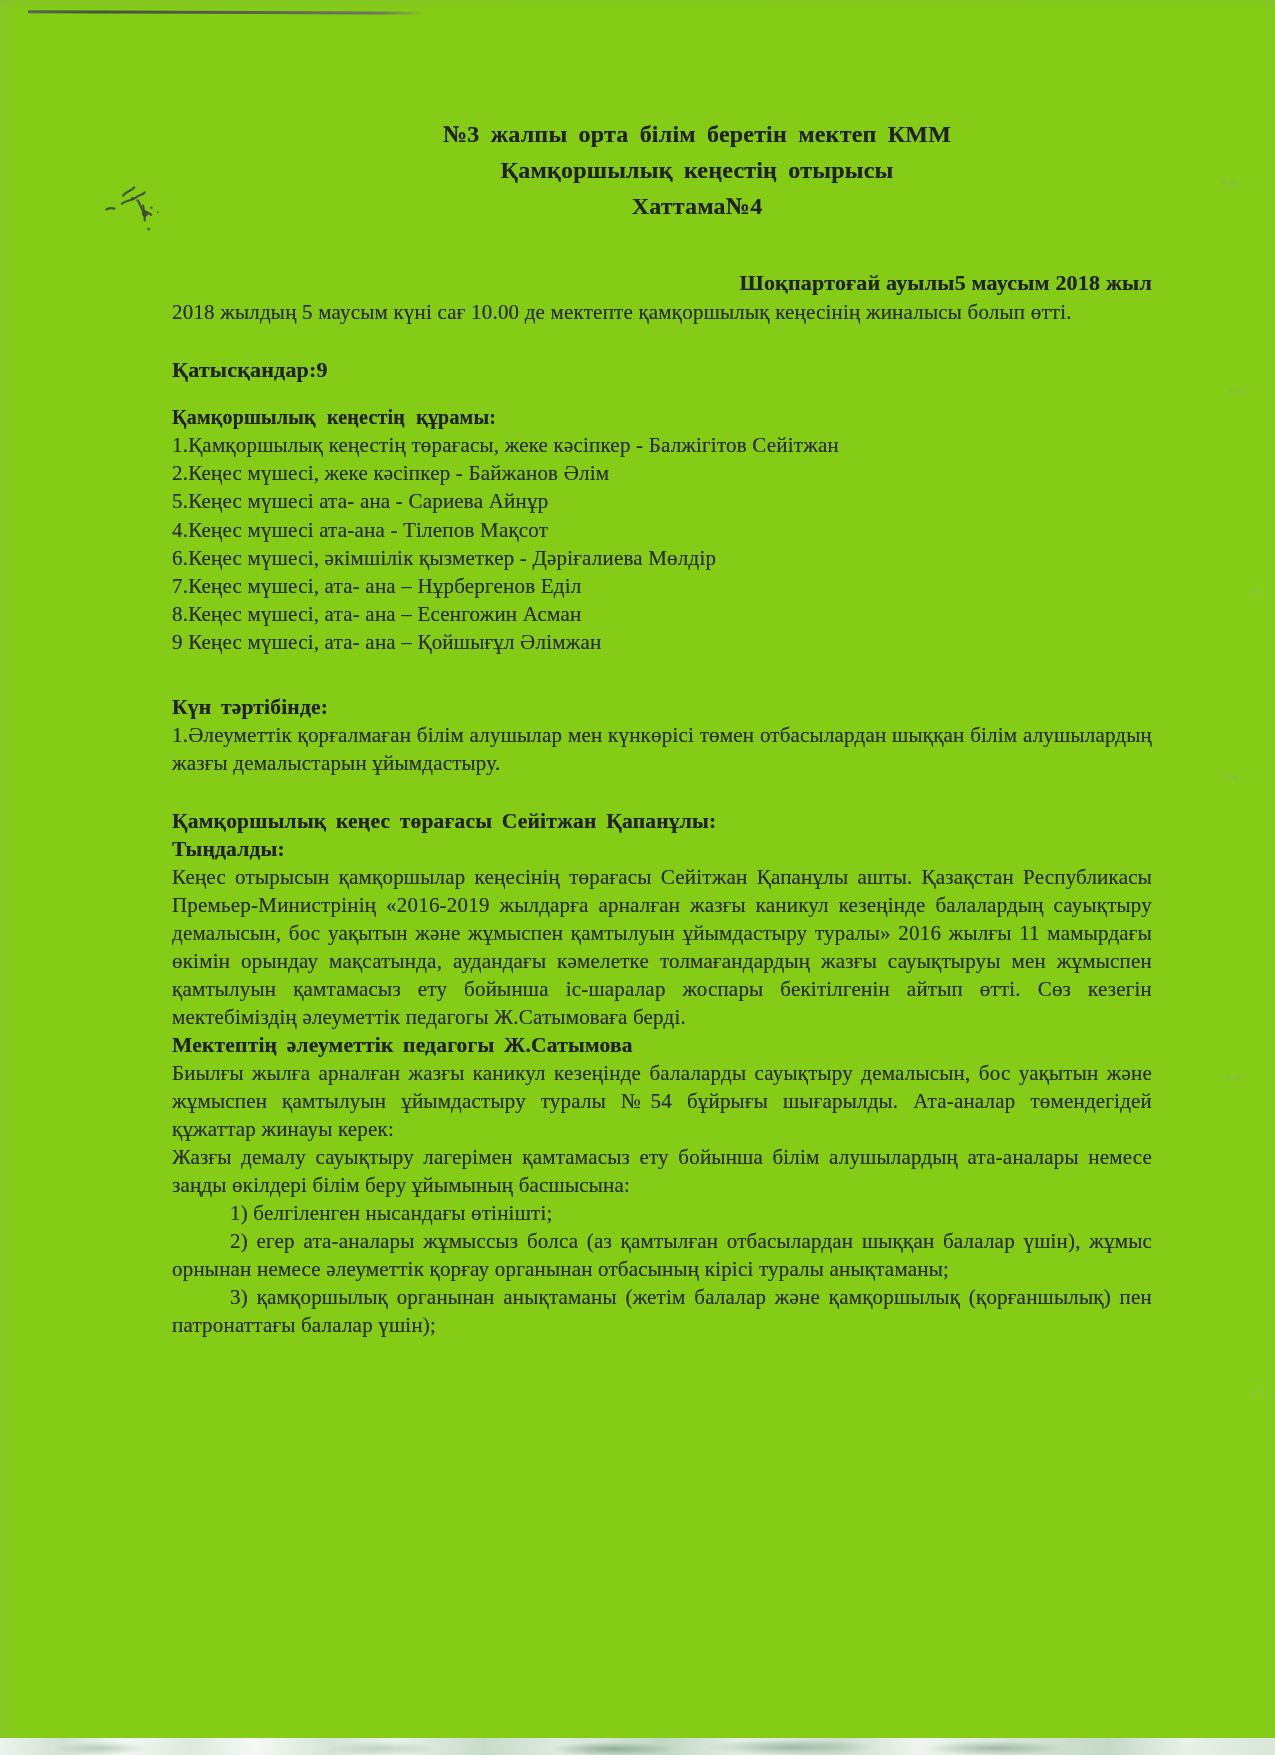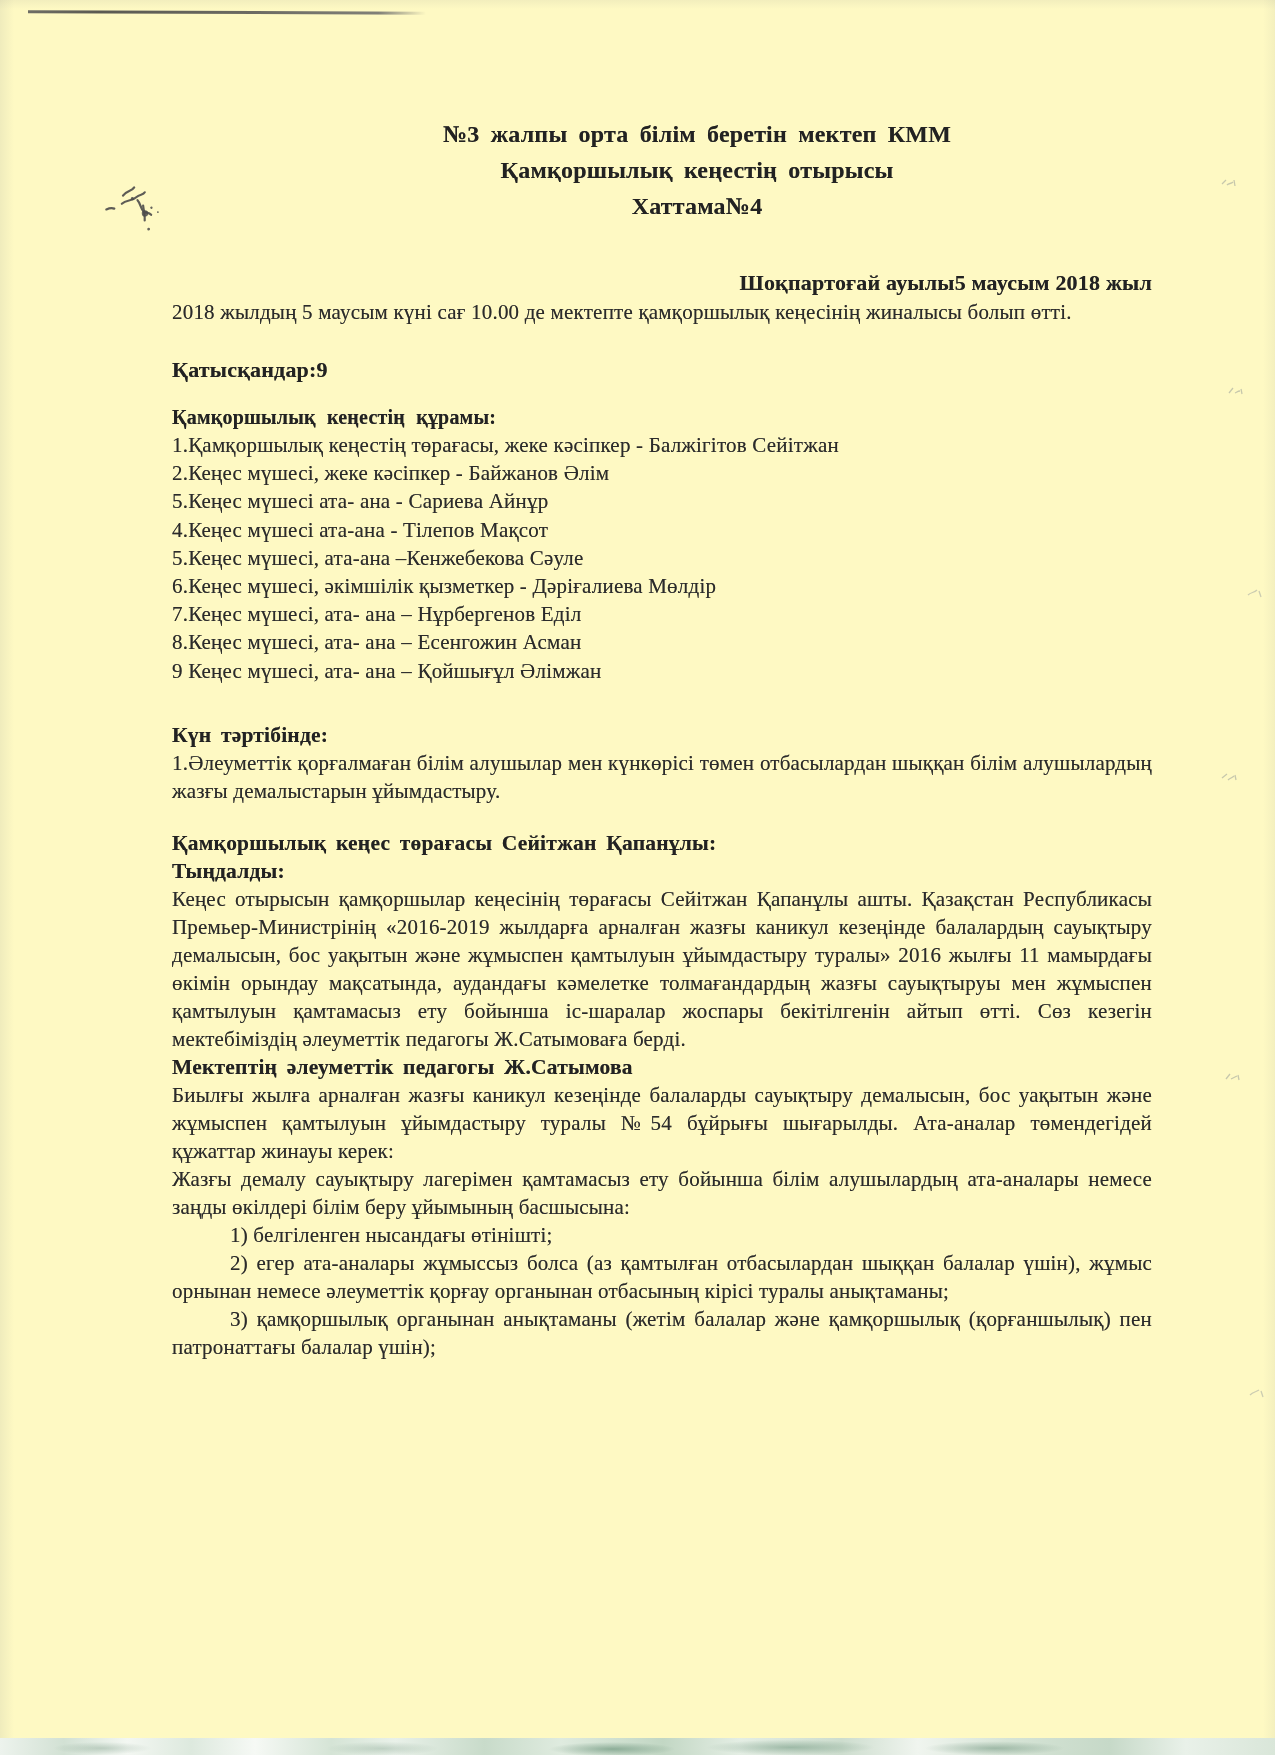--- a/index.html
+++ b/index.html
@@ -1,21 +1,21 @@
 <!DOCTYPE html>
 <html><head>
 <meta charset="utf-8">
 <style>
   html, body { margin: 0; padding: 0; background: #e9ebe7; }
   .page {
     position: relative;
     width: 1275px;
     height: 1755px;
     margin: 0 auto;
-    background: #fef9c3;
+    background: #84cc16;
     overflow: hidden;
     font-family: "Liberation Serif", "DejaVu Serif", serif;
     color: #2b2b2b;
   }
   
   .page::before {
     content: '';
     position: absolute; inset: 0;
     pointer-events: none;
     background:
@@ -50,21 +50,21 @@
     font-size: 22px;
     line-height: 30px;
     color: #222;
   }
   .intro { margin-top: 36px; }
   .attendees { margin-top: 30px; font-weight: bold; font-size: 22px; color: #222; }
   .council-heading { margin-top: 19px; font-weight: bold; font-size: 20px; word-spacing: 6px; color: #222; }
   .member { line-height: 28.2px; }
   .agenda-heading { margin-top: 36px; font-weight: bold; font-size: 21.5px; word-spacing: 4px; color: #222; }
   .agenda-item { text-align: justify; }
-  .chairman-heading { margin-top: 24px; font-weight: bold; font-size: 21.5px; word-spacing: 4px; color: #222; }
+  .chairman-heading { margin-top: 30px; font-weight: bold; font-size: 21.5px; word-spacing: 4px; color: #222; }
   .bold-heading { font-weight: bold; font-size: 21.5px; word-spacing: 4px; color: #222; }
   .just { text-align: justify; margin: 0; }
   .indent-first { text-indent: 22px; }
   .req { text-align: justify; text-indent: 58px; margin: 0; }
   p { margin: 0; font-family: Liberation Serif, serif; }
 
   
   .top-scan-line {
     position: absolute;
     left: 28px; top: 11px;
@@ -156,21 +156,20 @@
     <p class="intro just">2018 жылдың 5 маусым  күні сағ 10.00 де мектепте қамқоршылық кеңесінің жиналысы болып өтті.</p>
 
     <div class="attendees">Қатысқандар:9</div>
 
     <div class="council-heading">Қамқоршылық   кеңестің   құрамы:</div>
     <div>
       <div class="member">1.Қамқоршылық   кеңестің  төрағасы, жеке  кәсіпкер -  Балжігітов Сейітжан</div>
       <div class="member">2.Кеңес  мүшесі, жеке  кәсіпкер  - Байжанов Әлім</div>
       <div class="member">5.Кеңес  мүшесі  ата- ана  - Сариева  Айнұр</div>
       <div class="member">4.Кеңес  мүшесі  ата-ана  - Тілепов  Мақсот</div>
-      <div class="member">5.Кеңес  мүшесі, ата-ана –Кенжебекова  Сәуле</div>
       <div class="member">6.Кеңес  мүшесі, әкімшілік  қызметкер -  Дәріғалиева Мөлдір</div>
       <div class="member">7.Кеңес  мүшесі, ата- ана – Нұрбергенов  Еділ</div>
       <div class="member">8.Кеңес  мүшесі, ата- ана – Есенгожин  Асман</div>
       <div class="member">9 Кеңес  мүшесі, ата- ана – Қойшығұл Әлімжан</div>
     </div>
 
     <div class="agenda-heading">Күн  тәртібінде:</div>
     <p class="agenda-item">1.Әлеуметтік қорғалмаған білім алушылар мен күнкөрісі төмен отбасылардан шыққан білім алушылардың жазғы демалыстарын ұйымдастыру.</p>
 
     <div class="chairman-heading">Қамқоршылық  кеңес  төрағасы  Сейітжан Қапанұлы:</div>

